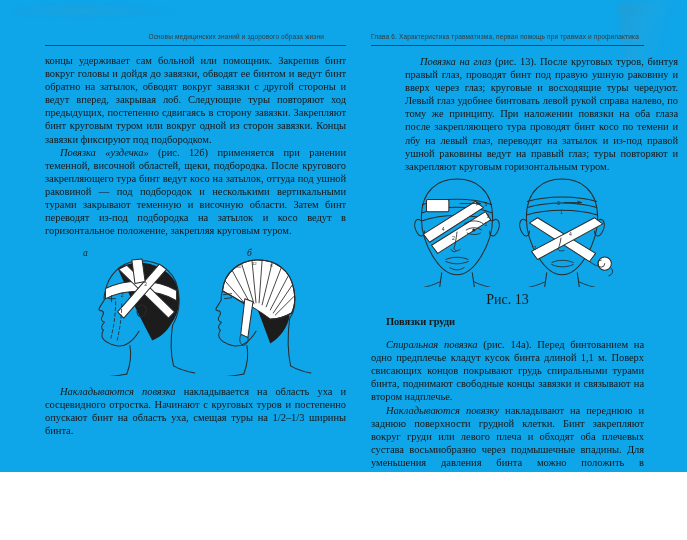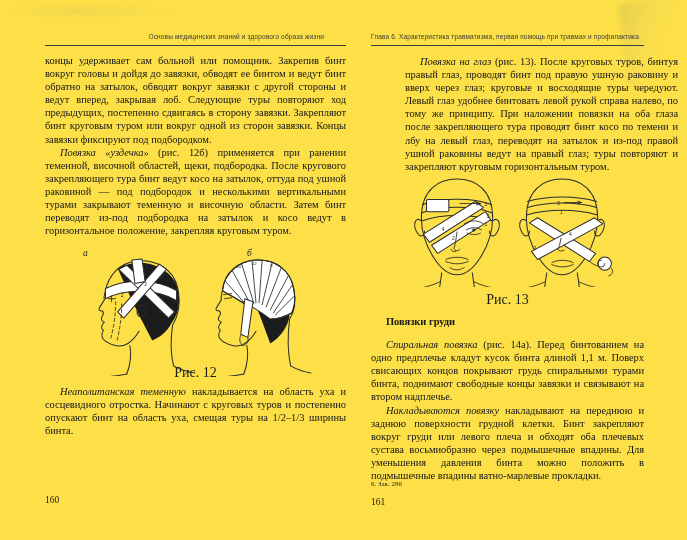--- a/index.html
+++ b/index.html
@@ -1,16 +1,16 @@
 <!DOCTYPE html>
 <html><head>
 <meta charset="utf-8">
 <style>
   html,body{margin:0;padding:0;background:#ffffff;}
-  .sheet{position:relative;width:687px;height:540px;background:#fde047;overflow:hidden;
+  .sheet{position:relative;width:687px;height:472px;background:#0ea5e9;overflow:hidden;
          font-family:"Liberation Serif",serif;color:#1b1b1b;}
   .corner-smudge{position:absolute;right:0;top:0;width:64px;height:92px;
     background:linear-gradient(115deg,rgba(120,120,120,0.16) 0%,rgba(160,160,160,0.07) 35%,rgba(255,255,255,0) 60%);
     filter:blur(2px);transform:rotate(-6deg);}
   .top-smudge{position:absolute;left:14px;top:4px;width:170px;height:14px;
     background:radial-gradient(ellipse at 40% 50%,rgba(140,140,140,0.12),rgba(255,255,255,0) 70%);
     filter:blur(2px);}
   .running-head{position:absolute;top:33px;font-family:"Liberation Sans",sans-serif;
     font-size:6.5px;line-height:8px;color:#3a3a3a;border-bottom:1px solid #3c3c3c;
     padding-bottom:4px;box-sizing:border-box;letter-spacing:0.15px;}
@@ -104,25 +104,24 @@
       <path class="ln" d="M27 36 C36 41 44 46 50 50"></path>
       <path class="ln" d="M95 58 C88 62 81 64 75 64"></path>
       <path class="wrap" d="M49 44 L57 47 L52 82 L45 79 Z"></path>
       <path class="ln thin" d="M45 80 C43 84 44 88 47 90 M52 82 C53 86 51 89 48 90"></path>
       <path class="ln thin" d="M29 44 L36 43 M28 40 L36 39"></path>
       <text x="41" y="14" font-size="4.2">10</text>
       <text x="56" y="11" font-size="4.2">12</text>
       <text x="74" y="13" font-size="4.2">8</text>
     </svg>
 
-    <div class="fig-caption">Рис. 12</div>
   </div>
 
   <div class="textblock lb">
-      <p class="para indent"><span class="it">Неаполитанская теменную </span><span>накладывается на область уха и сосцевидного отростка. Начинают с круговых туров и постепенно опускают бинт на область уха, смещая туры на 1/2–1/3 ширины бинта.</span></p>
+      <p class="para indent"><span class="it">Накладываются повязка </span><span>накладывается на область уха и сосцевидного отростка. Начинают с круговых туров и постепенно опускают бинт на область уха, смещая туры на 1/2–1/3 ширины бинта.</span></p>
     </div>
 
   <div class="page-number pn-left">160</div>
 
   <div class="textblock rt">
       <p class="para indent"><span class="it">Повязка на глаз </span><span>(рис. 13). После круговых туров, бинтуя правый глаз, проводят бинт под правую ушную раковину и вверх через глаз; круговые и восходящие туры чередуют. Левый глаз удобнее бинтовать левой рукой справа налево, по тому же принципу. При наложении повязки на оба глаза после закрепляющего тура проводят бинт косо по темени и лбу на левый глаз, переводят на затылок и из-под правой ушной раковины ведут на правый глаз; туры повторяют и закрепляют круговым горизонтальным туром.</span></p>
     </div>
 
   <div class="figure fig13">
     <svg class="fig-head headL" viewBox="0 0 110 112">

